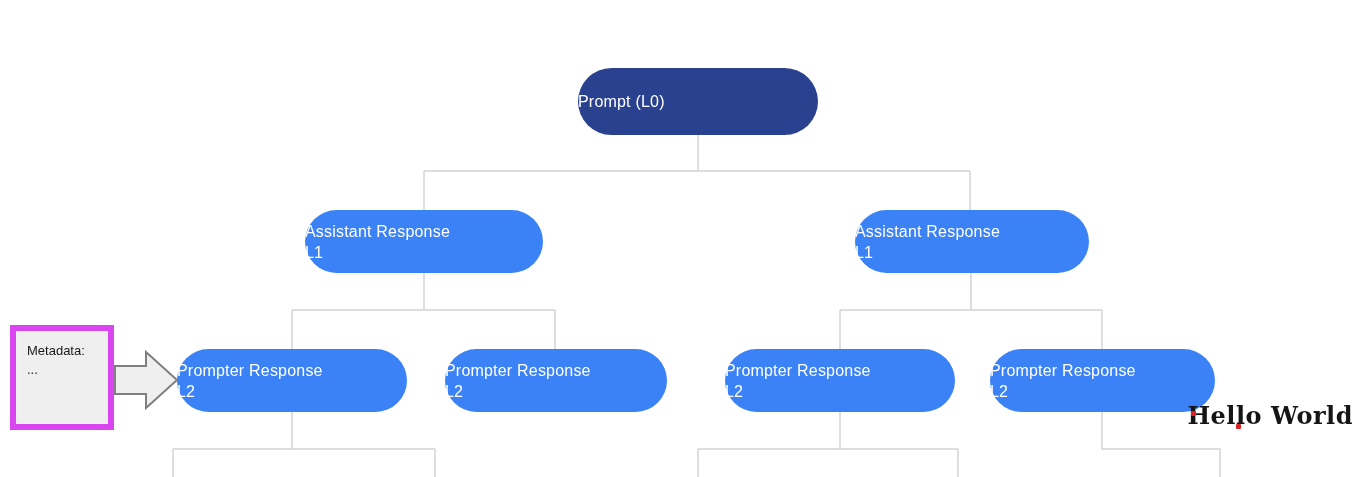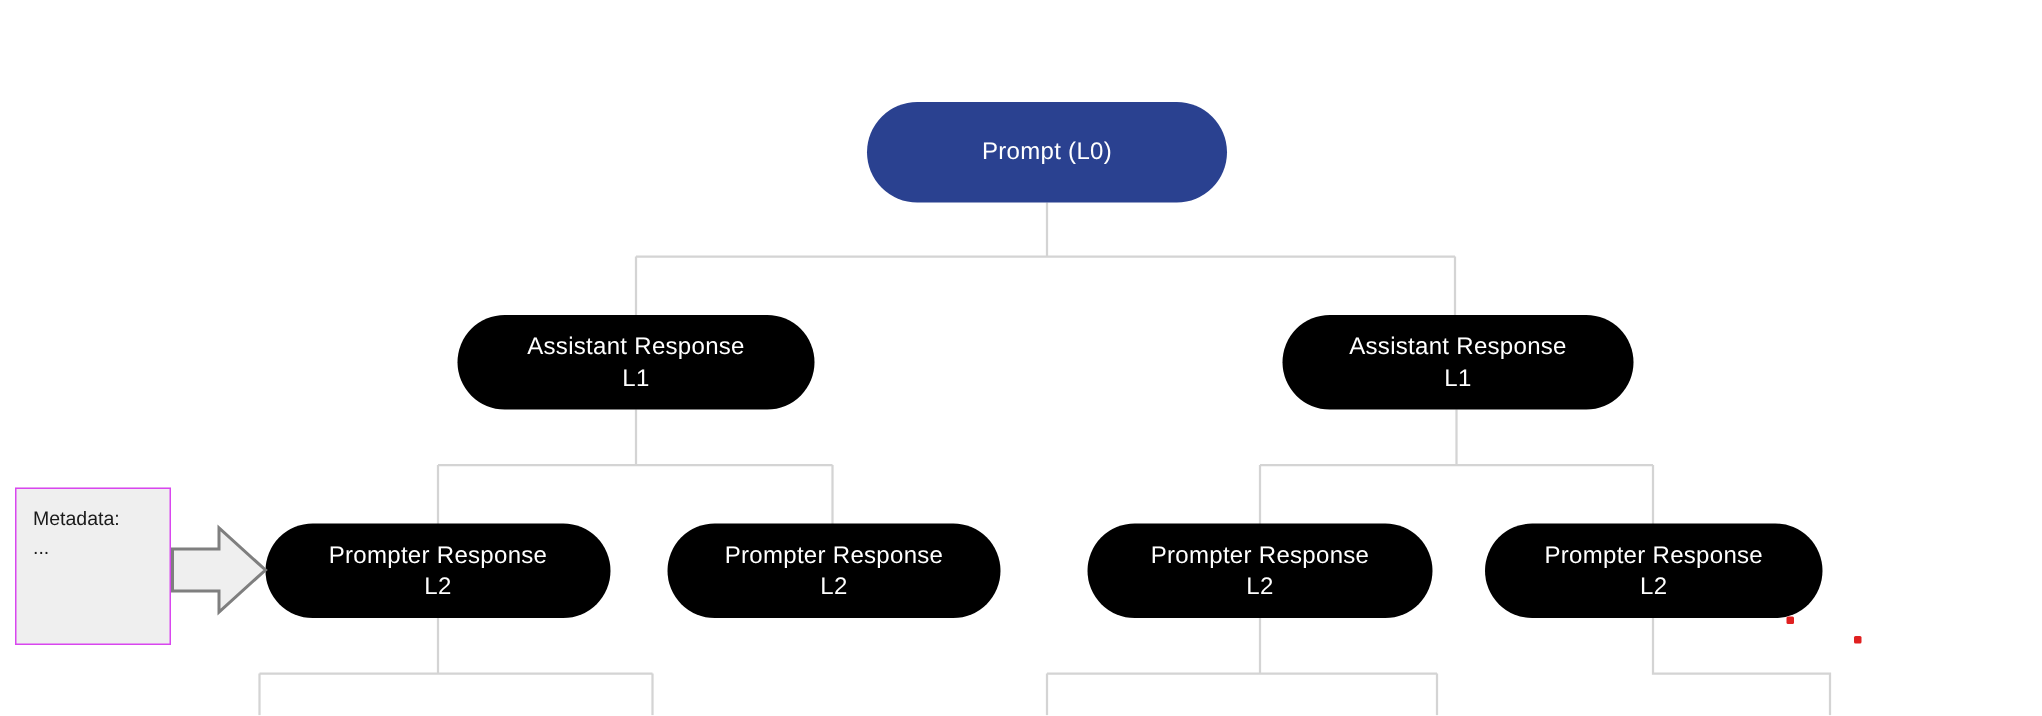--- a/index.html
+++ b/index.html
@@ -21,38 +21,38 @@
     top: 0;
     z-index: 1;
   }
   .pill {
     position: absolute;
     z-index: 2;
     border-radius: 34px;
     color: #ffffff;
     display: flex;
     flex-direction: column;
-    align-items: center;
+    align-items: flex-start;
     justify-content: center;
     text-align: center;
     font-size: 16px;
     line-height: 21px;
     letter-spacing: 0.2px;
   }
   .pill-root { background: #2a4190; }
-  .pill-blue { background: #000000; }
+  .pill-blue { background: #3b82f6; }
   .meta-box {
     position: absolute;
     z-index: 2;
     left: 10px;
     top: 325px;
     width: 104px;
     height: 105px;
     background: #efefef;
-    border: 1px solid #d946ef;
+    border: 6px solid #d946ef;
     box-sizing: border-box;
     color: #1a1a1a;
     font-size: 13px;
     line-height: 19px;
     padding: 10px 0 0 11px;
   }
   .meta-arrow {
     position: absolute;
     z-index: 2;
     left: 114px;
@@ -141,17 +141,18 @@
 
   <div class="meta-box">
     <div>Metadata:</div>
     <div>...</div>
   </div>
   <svg class="meta-arrow" width="66" height="64" viewBox="0 0 66 64">
     <polygon points="1,18 32,18 32,4 63,32 32,60 32,46 1,46" fill="#efefef" stroke="#7f7f7f" stroke-width="2"></polygon>
   </svg>
 
   <div class="watermark">
+    <div class="wm-title">Hello World</div>
   </div>
   <div class="wm-dot wm-dot-1"></div>
   <div class="wm-dot wm-dot-2"></div>
 
 </div>
 
 </body></html>

